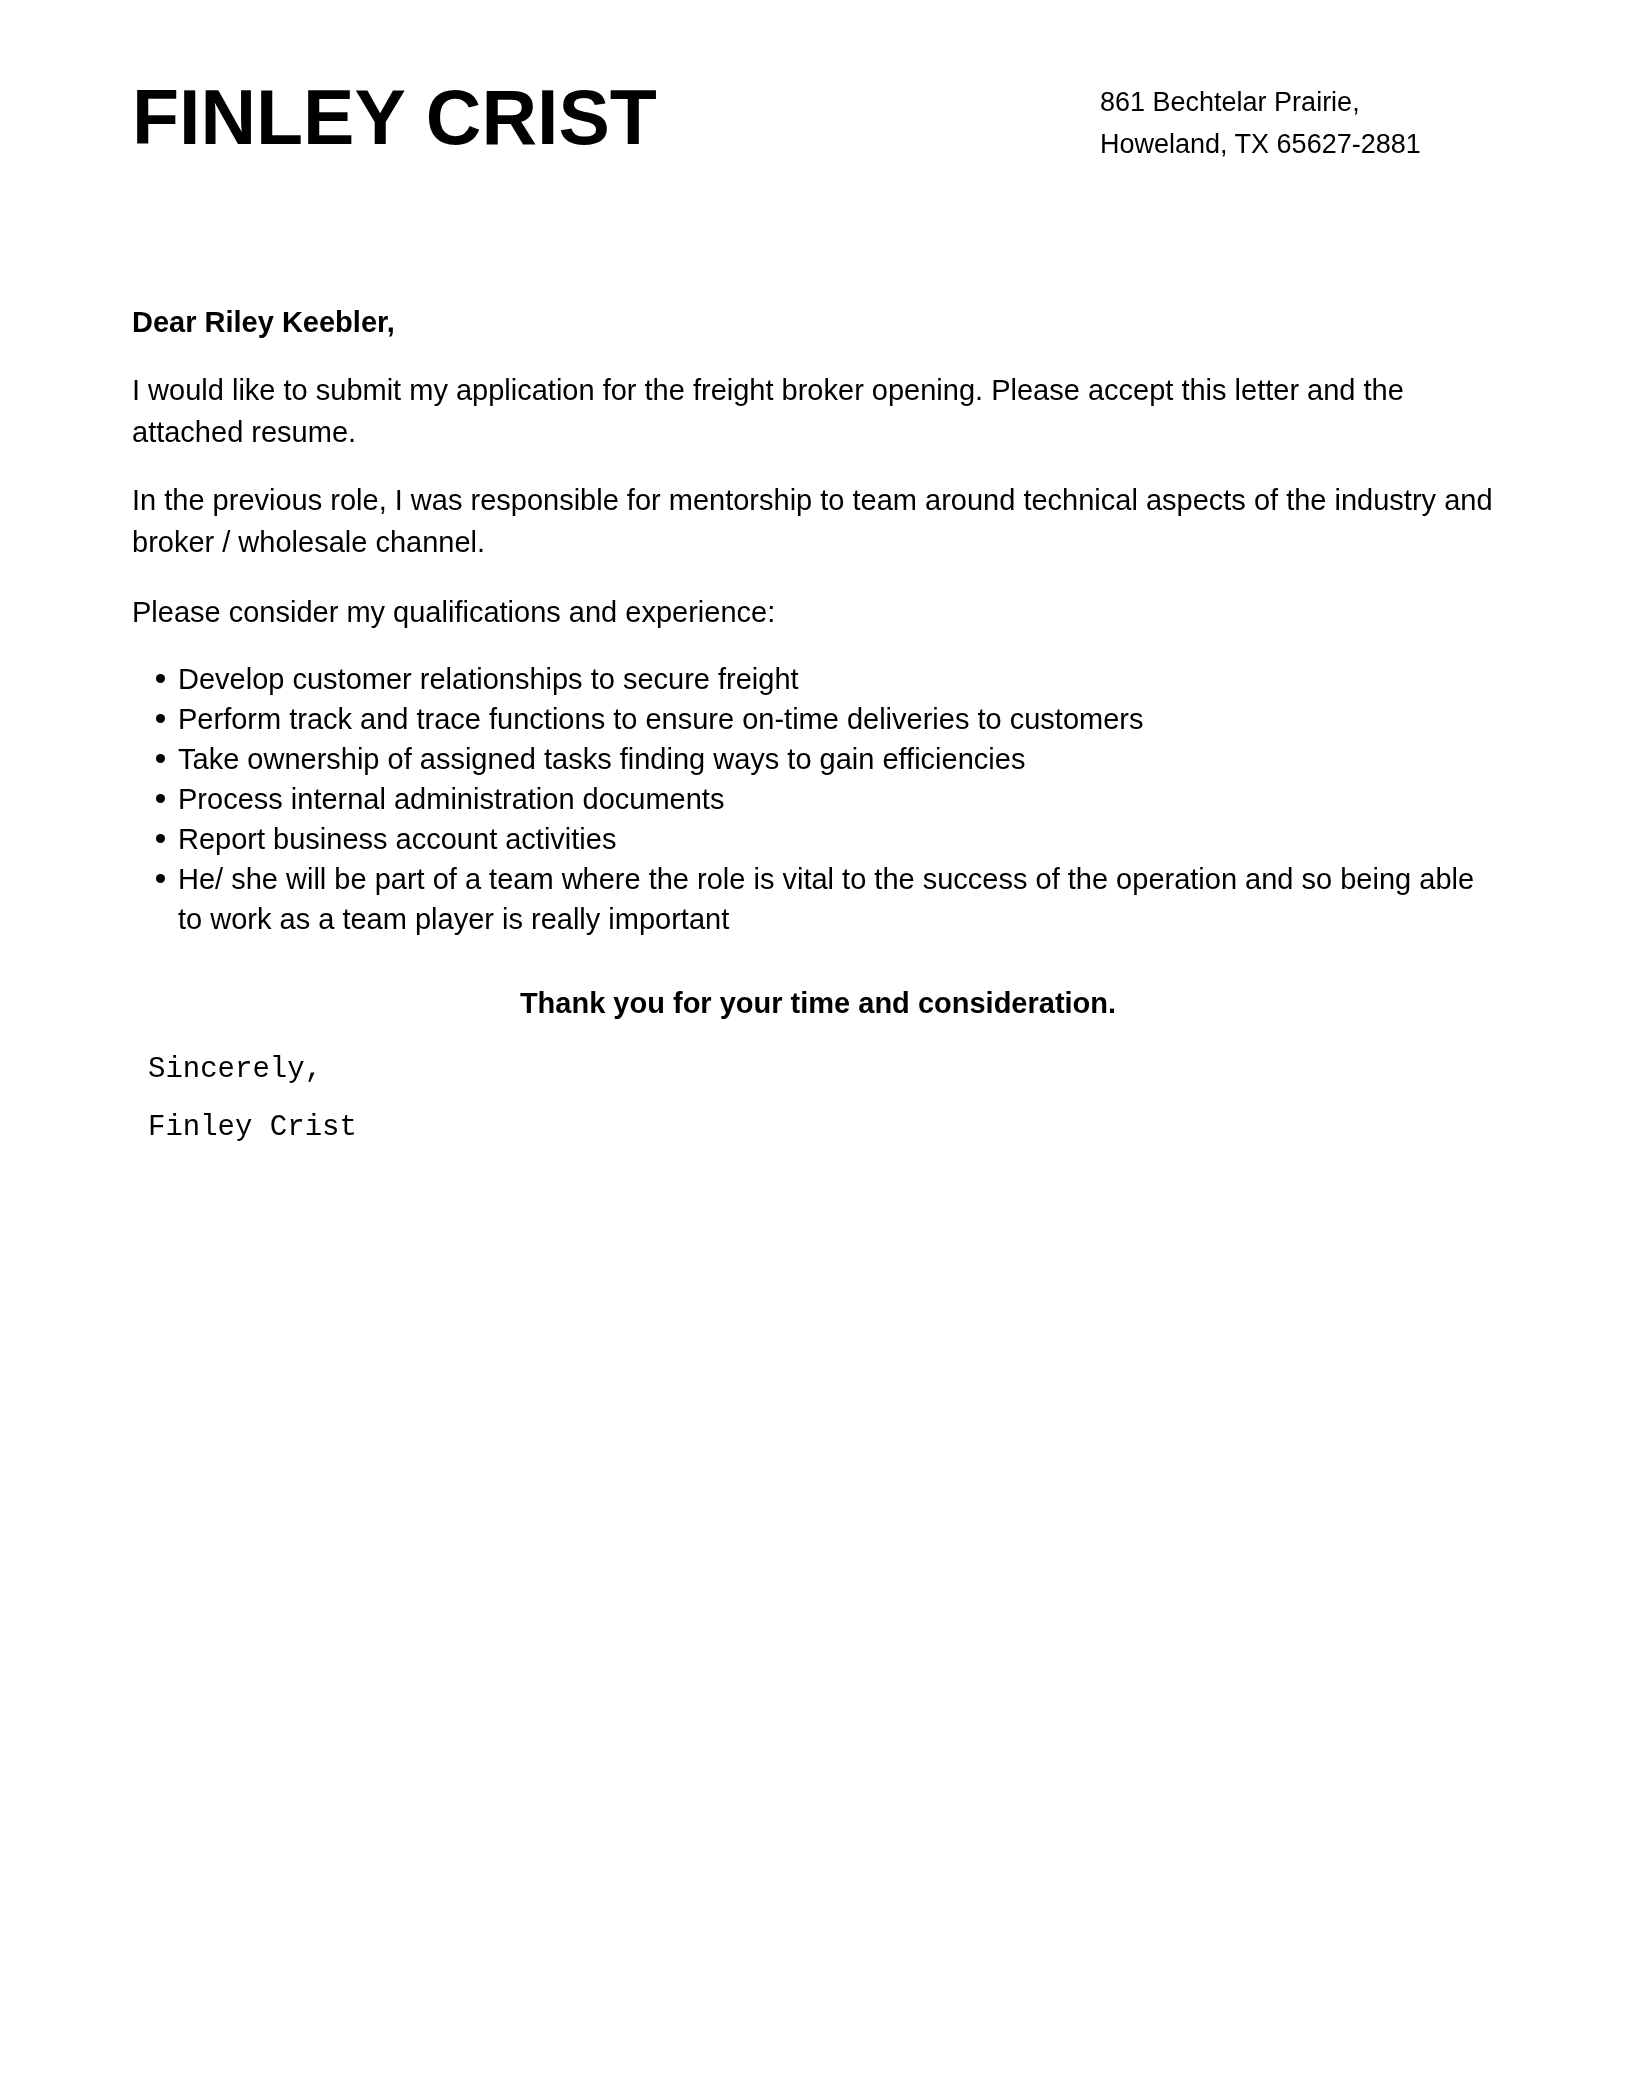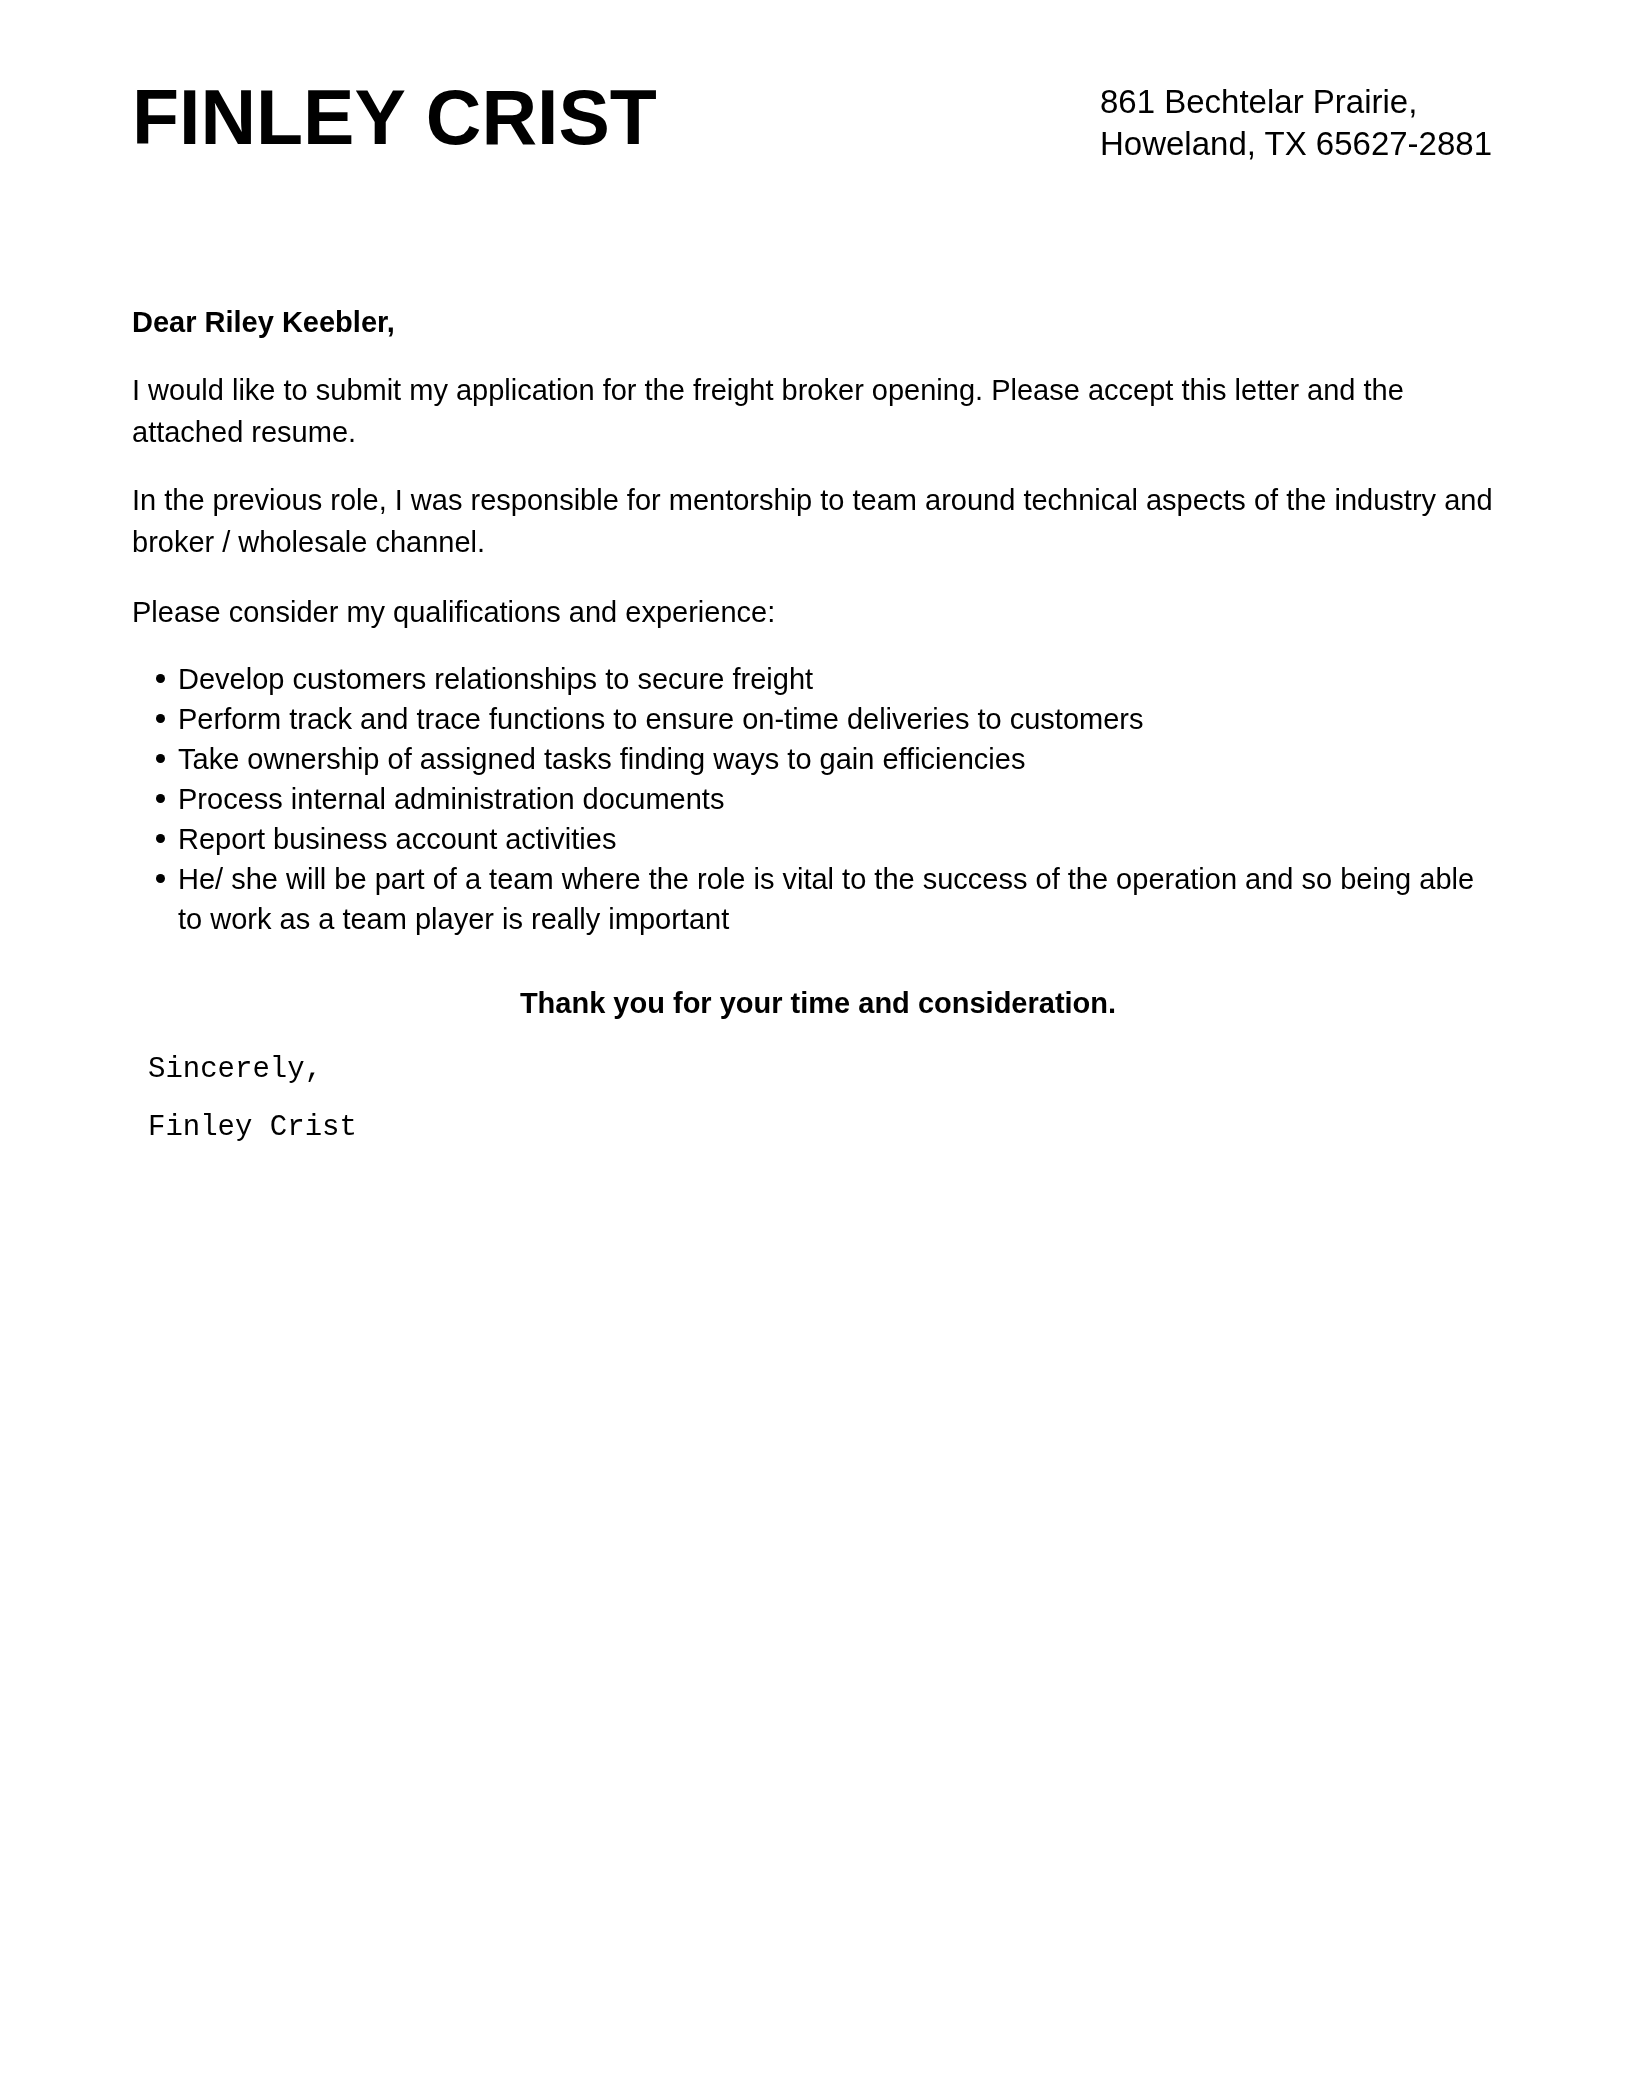--- a/index.html
+++ b/index.html
@@ -23,21 +23,21 @@
     font-size: 77px;
     font-weight: 700;
     line-height: 1;
     letter-spacing: 0px;
     white-space: nowrap;
   }
   .address-block {
     position: absolute;
     left: 1100px;
     top: 81px;
-    font-size: 33px;
+    font-size: 27px;
     line-height: 42px;
     font-weight: 400;
   }
   .letter-body {
     position: absolute;
     left: 132px;
     top: 301px;
     width: 1372px;
     font-size: 29px;
     line-height: 42px;
@@ -98,21 +98,21 @@
 
     <p class="salutation">Dear Riley Keebler,</p>
 
     <p class="para-1">I would like to submit my application for the freight broker opening. Please accept this letter and the attached resume.</p>
 
     <p class="para-2">In the previous role, I was responsible for mentorship to team around technical aspects of the industry and broker / wholesale channel.</p>
 
     <p class="para-3">Please consider my qualifications and experience:</p>
 
     <ul class="qual-list">
-      <li>Develop customers relationships to secure freight</li>
+      <li>Develop customer relationships to secure freight</li>
       <li>Perform track and trace functions to ensure on-time deliveries to customers</li>
       <li>Take ownership of assigned tasks finding ways to gain efficiencies</li>
       <li>Process internal administration documents</li>
       <li>Report business account activities</li>
       <li>He/ she will be part of a team where the role is vital to the success of the operation and so being able to work as a team player is really important</li>
     </ul>
 
     <p class="closing-line">Thank you for your time and consideration.</p>
 
     <div class="signature-block">

